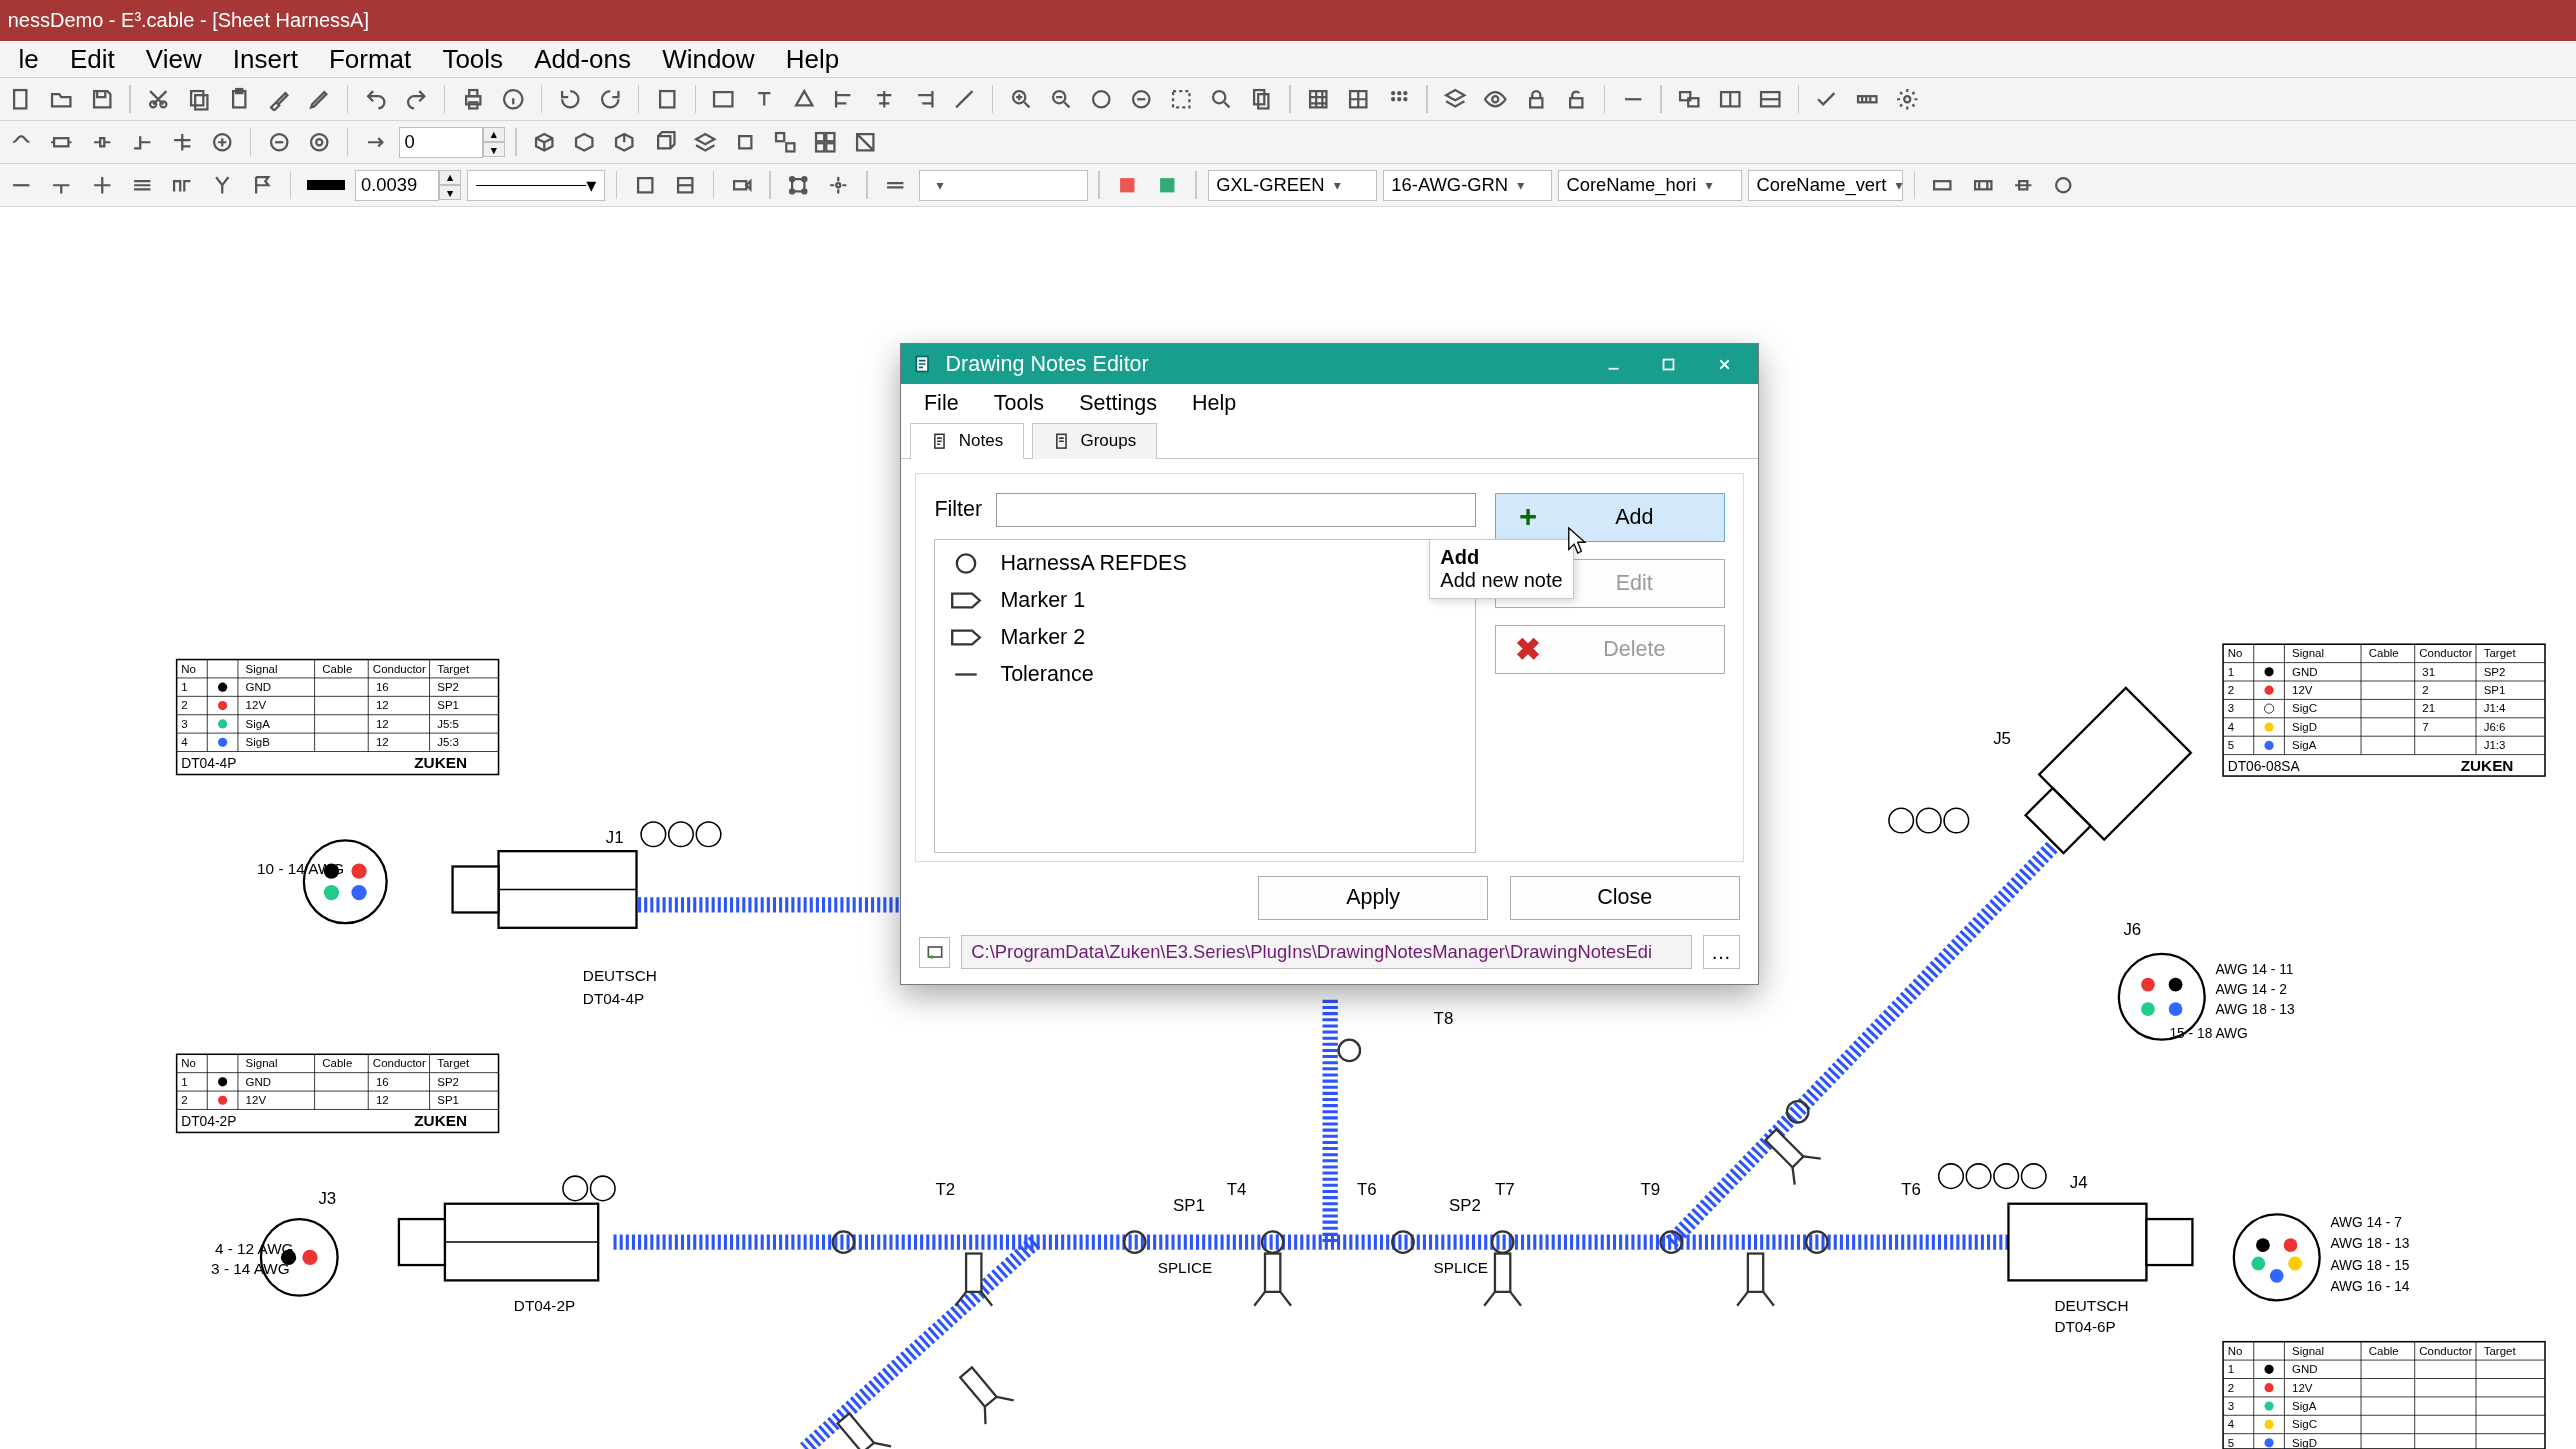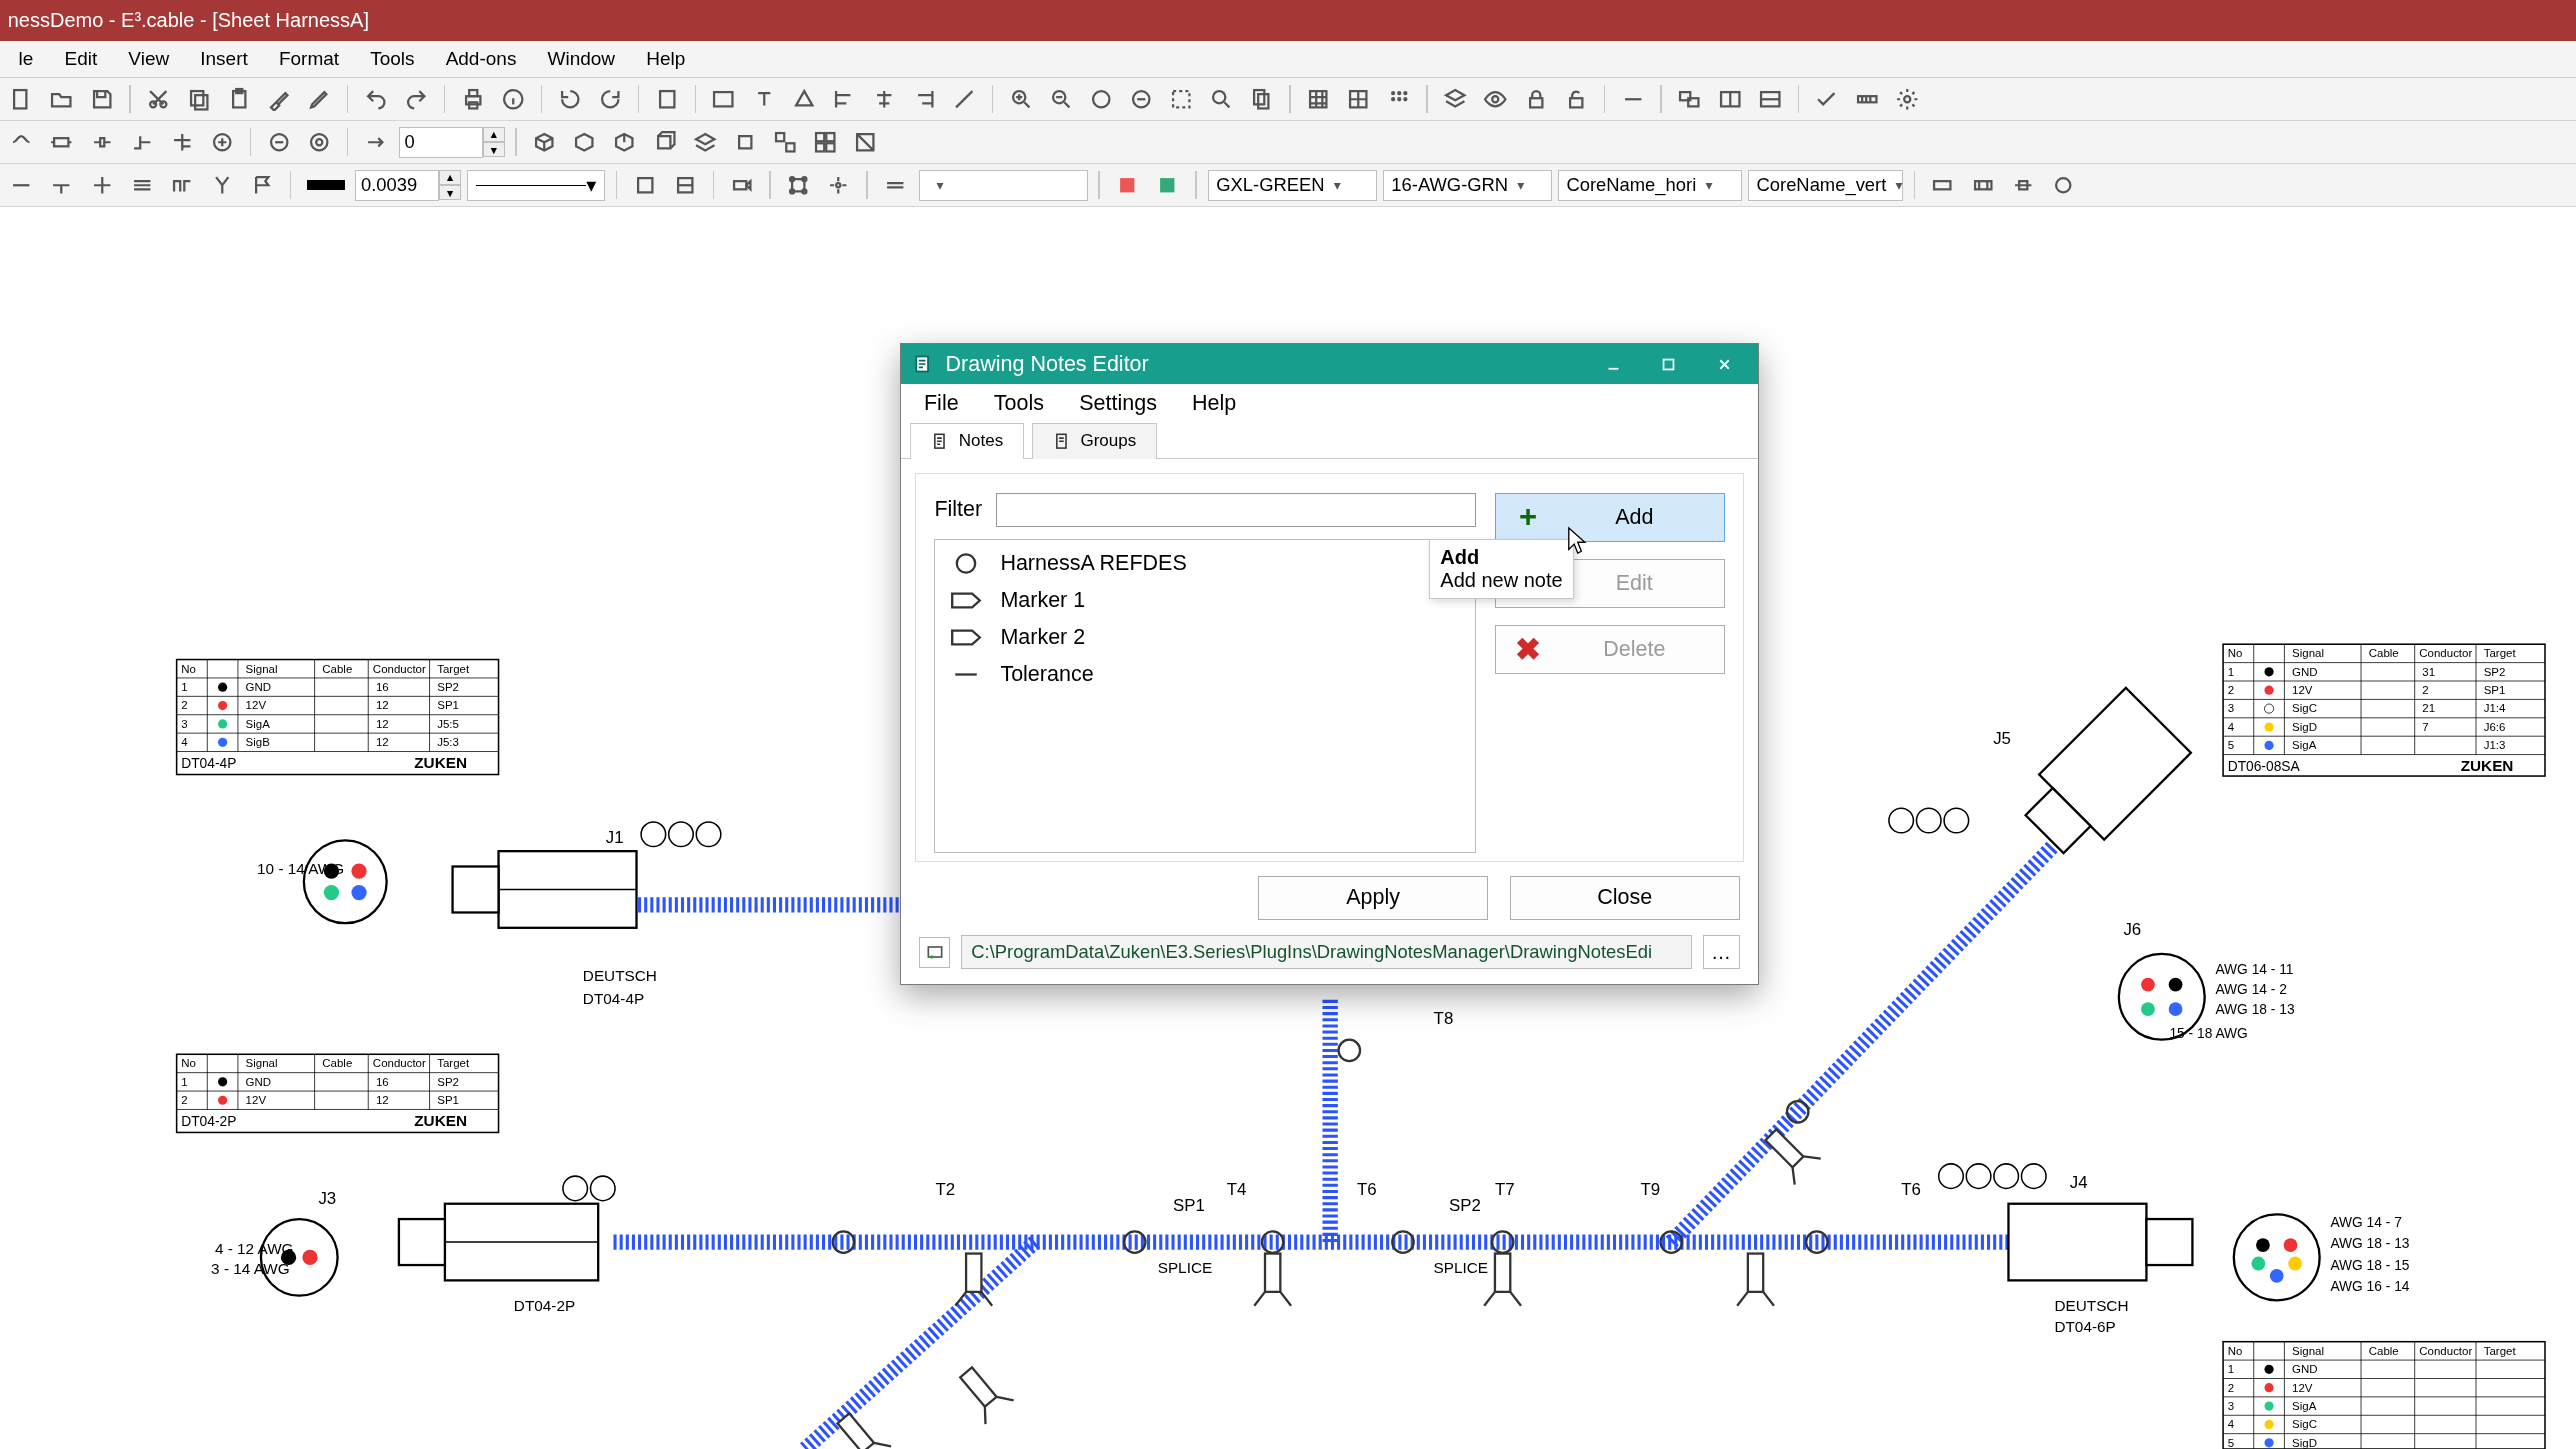--- a/index.html
+++ b/index.html
@@ -3,21 +3,21 @@
 <meta charset="utf-8">
 <style>
 * { margin: 0; padding: 0; box-sizing: border-box; font-family: "Segoe UI", Tahoma, sans-serif; }
 html, body { width: 2576px; height: 1449px; overflow: hidden; }
 body { background: #fff; font-size: 20px; position: relative; }
 
 
 .titlebar { height: 41px; background: #a53737; color: #fff; display: flex; align-items: center; padding: 0 7.7px; font-size: 20px; }
 
 
-.menubar { height: 37px; background: #f4f4f4; border-bottom: 0.8px solid #cfcfcf; display: flex; align-items: center; padding: 0 4.6px; gap: 3.1px; font-size: 19px; }
+.menubar { height: 37px; background: #f4f4f4; border-bottom: 0.8px solid #cfcfcf; display: flex; align-items: center; padding: 0 4.6px; gap: 3.1px; font-size: 26px; }
 .menubar .mitem { padding: 4.6px 14px; cursor: default; }
 
 
 .toolrow { height: 43px; background: #f4f4f4; border-bottom: 0.8px solid #d5d5d5; display: flex; align-items: center; padding: 0 4.6px; gap: 6.1px; }
 .tbtn { width: 34px; height: 34px; display: flex; align-items: center; justify-content: center; border: 0.8px solid transparent; background: transparent; color: #555; }
 .tbtn svg { width: 24.5px; height: 24.5px; stroke: #555; fill: none; stroke-width: 2.2; }
 .tsep { width: 1.5px; height: 28px; background: #c8c8c8; margin: 0 4.6px; }
 .tdrop { height: 31px; border: 0.8px solid #bfbfbf; background: #fff; padding: 0 7.7px; display: flex; align-items: center; font-size: 18.4px; gap: 9.2px; }
 .tdrop .caret { font-size: 14px; color: #555; }
 .tspin { display: flex; align-items: center; }
@@ -67,21 +67,21 @@
 .sidebtn .lbl { flex: 1; text-align: center; }
 
 .tooltip { position: absolute; left: -66px; top: 46px; background: #fff; border: 0.8px solid #c7c7c7; padding: 6.1px 10.7px; box-shadow: 1.5px 3.1px 7.7px rgba(0,0,0,.15); font-size: 20px; }
 .tooltip .tt-title { font-weight: 700; }
 
 .dlg-foot { display: flex; gap: 21.5px; padding: 0 18.4px 15.3px; justify-content: flex-end; }
 .dlg-foot .fbtn { width: 230px; height: 44px; border: 0.8px solid #adadad; background: #fdfdfd; display: flex; align-items: center; justify-content: center; font-size: 21.5px; }
 
 .pathbar { display: flex; align-items: center; gap: 10.7px; padding: 0 18.4px 15.3px; }
 .pathbar .picon { width: 31px; height: 31px; border: 0.8px solid #bbb; display: flex; align-items: center; justify-content: center; font-size: 17px; }
-.pathbar input { flex: 1; height: 34px; border: 0.8px solid #bcbcbc; background: #f4f4f4; color: #14532d; padding: 0 9.2px; font-size: 18.4px; }
+.pathbar input { flex: 1; height: 34px; border: 0.8px solid #bcbcbc; background: #f4f4f4; color: #701a75; padding: 0 9.2px; font-size: 18.4px; }
 .pathbar .browse { width: 37px; height: 34px; border: 0.8px solid #bcbcbc; display: flex; align-items: center; justify-content: center; }
 
 .cursor { position: absolute; left: 1567px; top: 526px; width: 21.5px; height: 29px; z-index: 50; pointer-events: none; }
 </style>
 </head>
 <body>
 
 <div class="titlebar">
   <span>nessDemo - E³.cable - [Sheet HarnessA]</span>
 </div>

